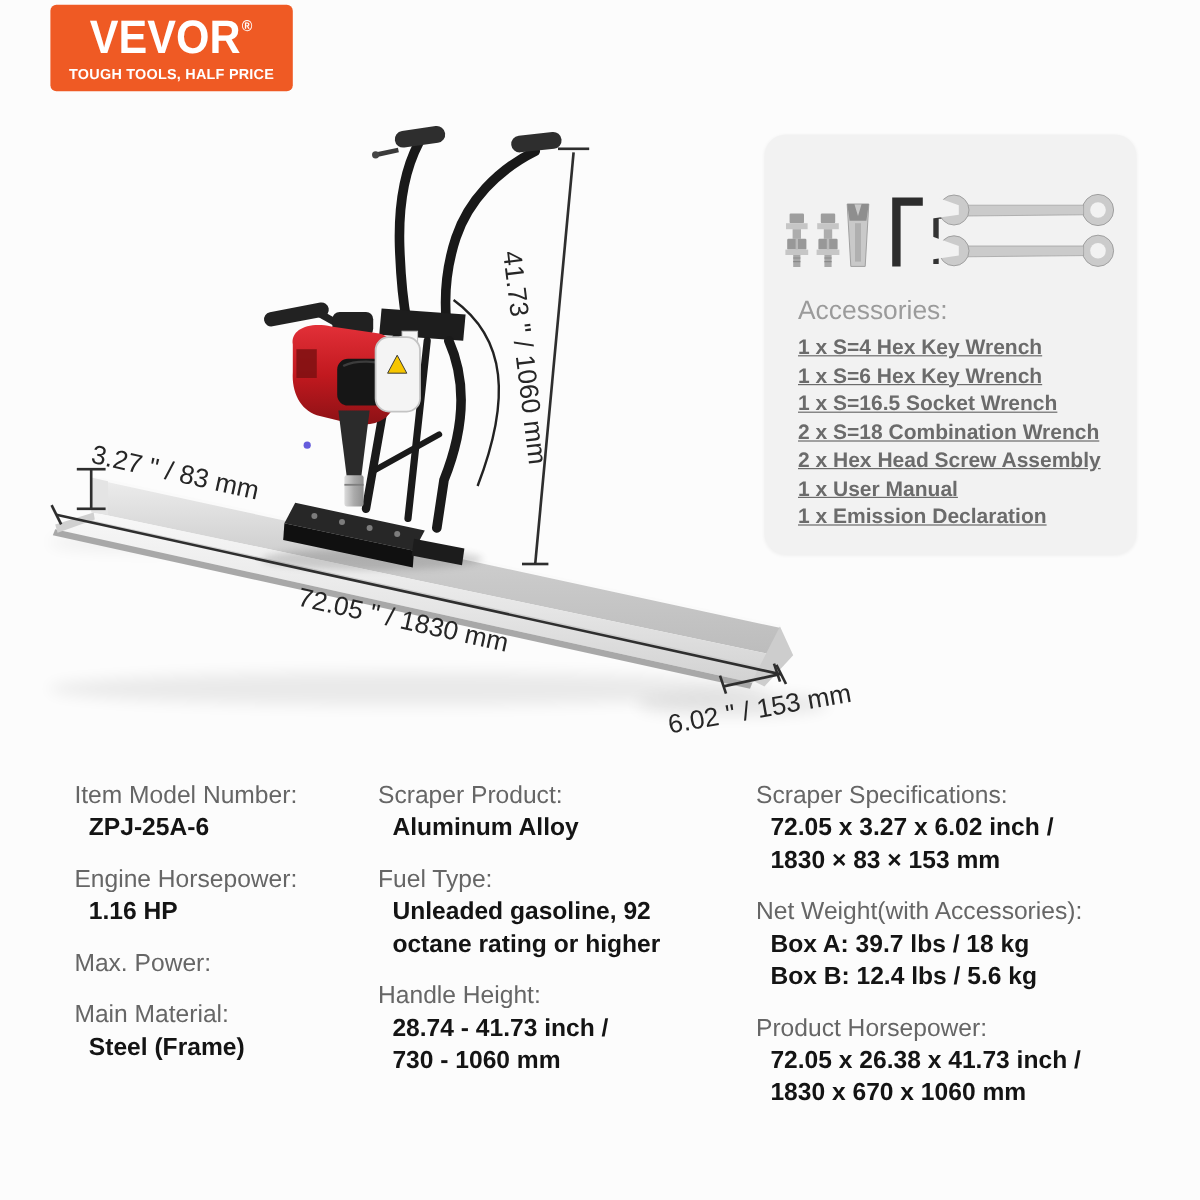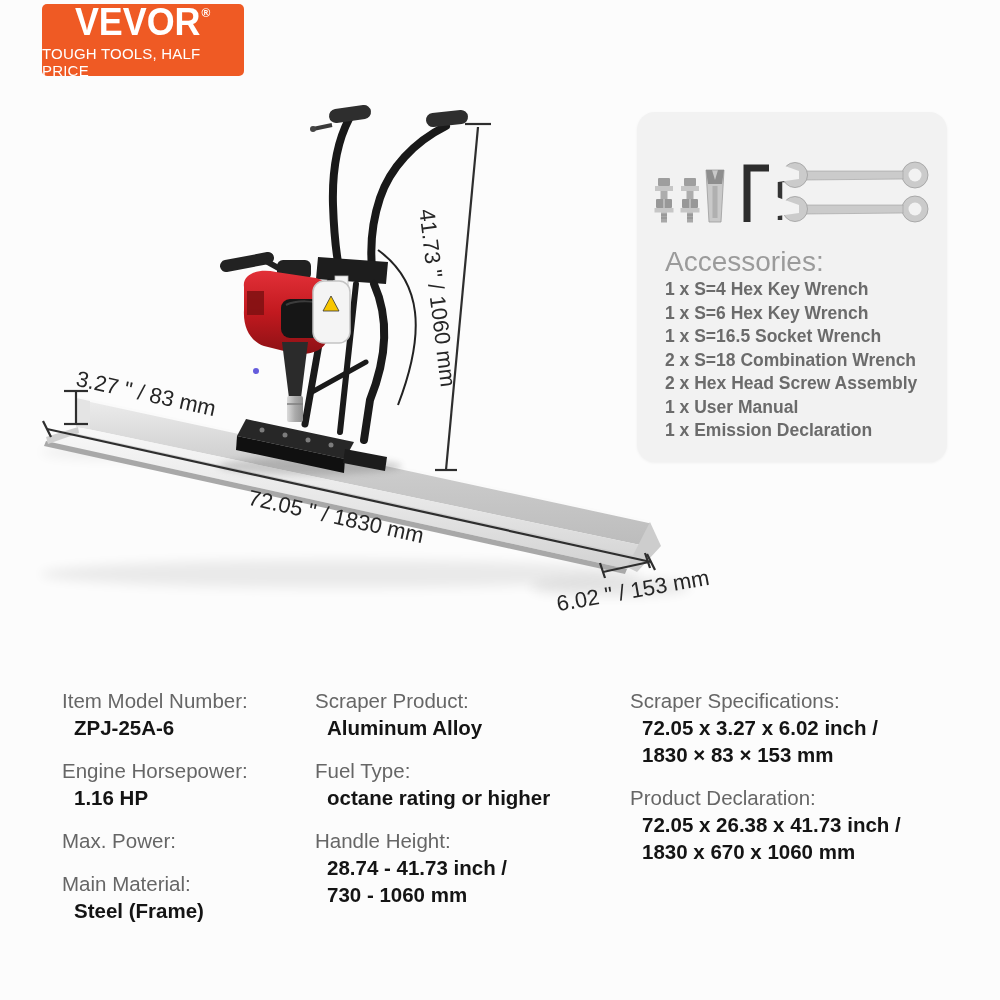--- a/index.html
+++ b/index.html
@@ -11,40 +11,40 @@
   }
   
   .logo{
     position:absolute;left:42px;top:4px;width:202px;height:72px;
     border-radius:5px;color:#fff;
     display:flex;flex-direction:column;align-items:center;justify-content:center;
   }
   .logo-name-row{line-height:1;transform:scaleX(.92);}
   .logo-name{font-size:39px;font-weight:800;letter-spacing:0px;}
   .logo-reg{font-size:13px;font-weight:700;vertical-align:18px;margin-left:1px;}
-  .logo-tagline{font-size:15px;font-weight:400;letter-spacing:.2px;margin-top:4px;}
+  .logo-tagline{font-size:12px;font-weight:700;letter-spacing:.2px;margin-top:4px;text-align:right;}
   
   .diagram-svg{position:absolute;left:0;top:0;}
   .dim-label{
     position:absolute;font-size:22px;color:#262626;white-space:nowrap;
   }
   
   .acc-panel{
     position:absolute;left:637px;top:112px;width:310px;height:350px;
     background:#f2f2f2;border-radius:18px;box-shadow:0 1px 3px rgba(0,0,0,.05);
   }
   .acc-tools{position:absolute;left:0;top:40px;}
-  .acc-title{position:absolute;left:28px;top:134px;font-size:28px;color:#9b9b9b;}
+  .acc-title{position:absolute;left:28px;top:134px;font-size:22px;color:#9b9b9b;}
   .acc-list{position:absolute;left:28px;top:166px;}
   .acc-list .acc-item{
-    font-size:17.5px;font-weight:700;color:#6b6b6b;line-height:23.5px;white-space:nowrap;
+    font-size:17.5px;font-weight:700;color:#6b6b6b;line-height:23.5px;white-space:nowrap;text-decoration:underline;
   }
   
   .specs{
-    position:absolute;left:62px;top:687px;
+    position:absolute;left:62px;top:649px;
     display:grid;grid-template-columns:253px 315px 370px;
   }
   .spec-row{margin-bottom:16px;}
   .spec-label{font-size:20.5px;color:#666;line-height:27px;white-space:nowrap;}
   .spec-value{font-size:20.5px;font-weight:700;color:#141414;line-height:27px;white-space:nowrap;margin-left:12px;}
 </style>
 </head>
 <body>
 
 <div class="logo" style="background:#EF5A24">
@@ -248,33 +248,39 @@
         <div class="spec-value">Steel (Frame)</div>
       </div>
     </div>
     <div class="spec-col">
       <div class="spec-row">
         <div class="spec-label">Scraper Product:</div>
         <div class="spec-value">Aluminum Alloy</div>
       </div>
       <div class="spec-row">
         <div class="spec-label">Fuel Type:</div>
+        <div class="spec-value">Unleaded gasoline, 92</div>
         <div class="spec-value">octane rating or higher</div>
       </div>
       <div class="spec-row">
         <div class="spec-label">Handle Height:</div>
         <div class="spec-value">28.74 - 41.73 inch /</div>
         <div class="spec-value">730 - 1060 mm</div>
       </div>
     </div>
     <div class="spec-col">
       <div class="spec-row">
         <div class="spec-label">Scraper Specifications:</div>
         <div class="spec-value">72.05 x 3.27 x 6.02 inch /</div>
         <div class="spec-value">1830 × 83 × 153 mm</div>
       </div>
       <div class="spec-row">
-        <div class="spec-label">Product Declaration:</div>
+        <div class="spec-label">Net Weight(with Accessories):</div>
+        <div class="spec-value">Box A: 39.7 lbs / 18 kg</div>
+        <div class="spec-value">Box B: 12.4 lbs / 5.6 kg</div>
+      </div>
+      <div class="spec-row">
+        <div class="spec-label">Product Horsepower:</div>
         <div class="spec-value">72.05 x 26.38 x 41.73 inch /</div>
         <div class="spec-value">1830 x 670 x 1060 mm</div>
       </div>
     </div>
   </div>
 
 </body></html>

